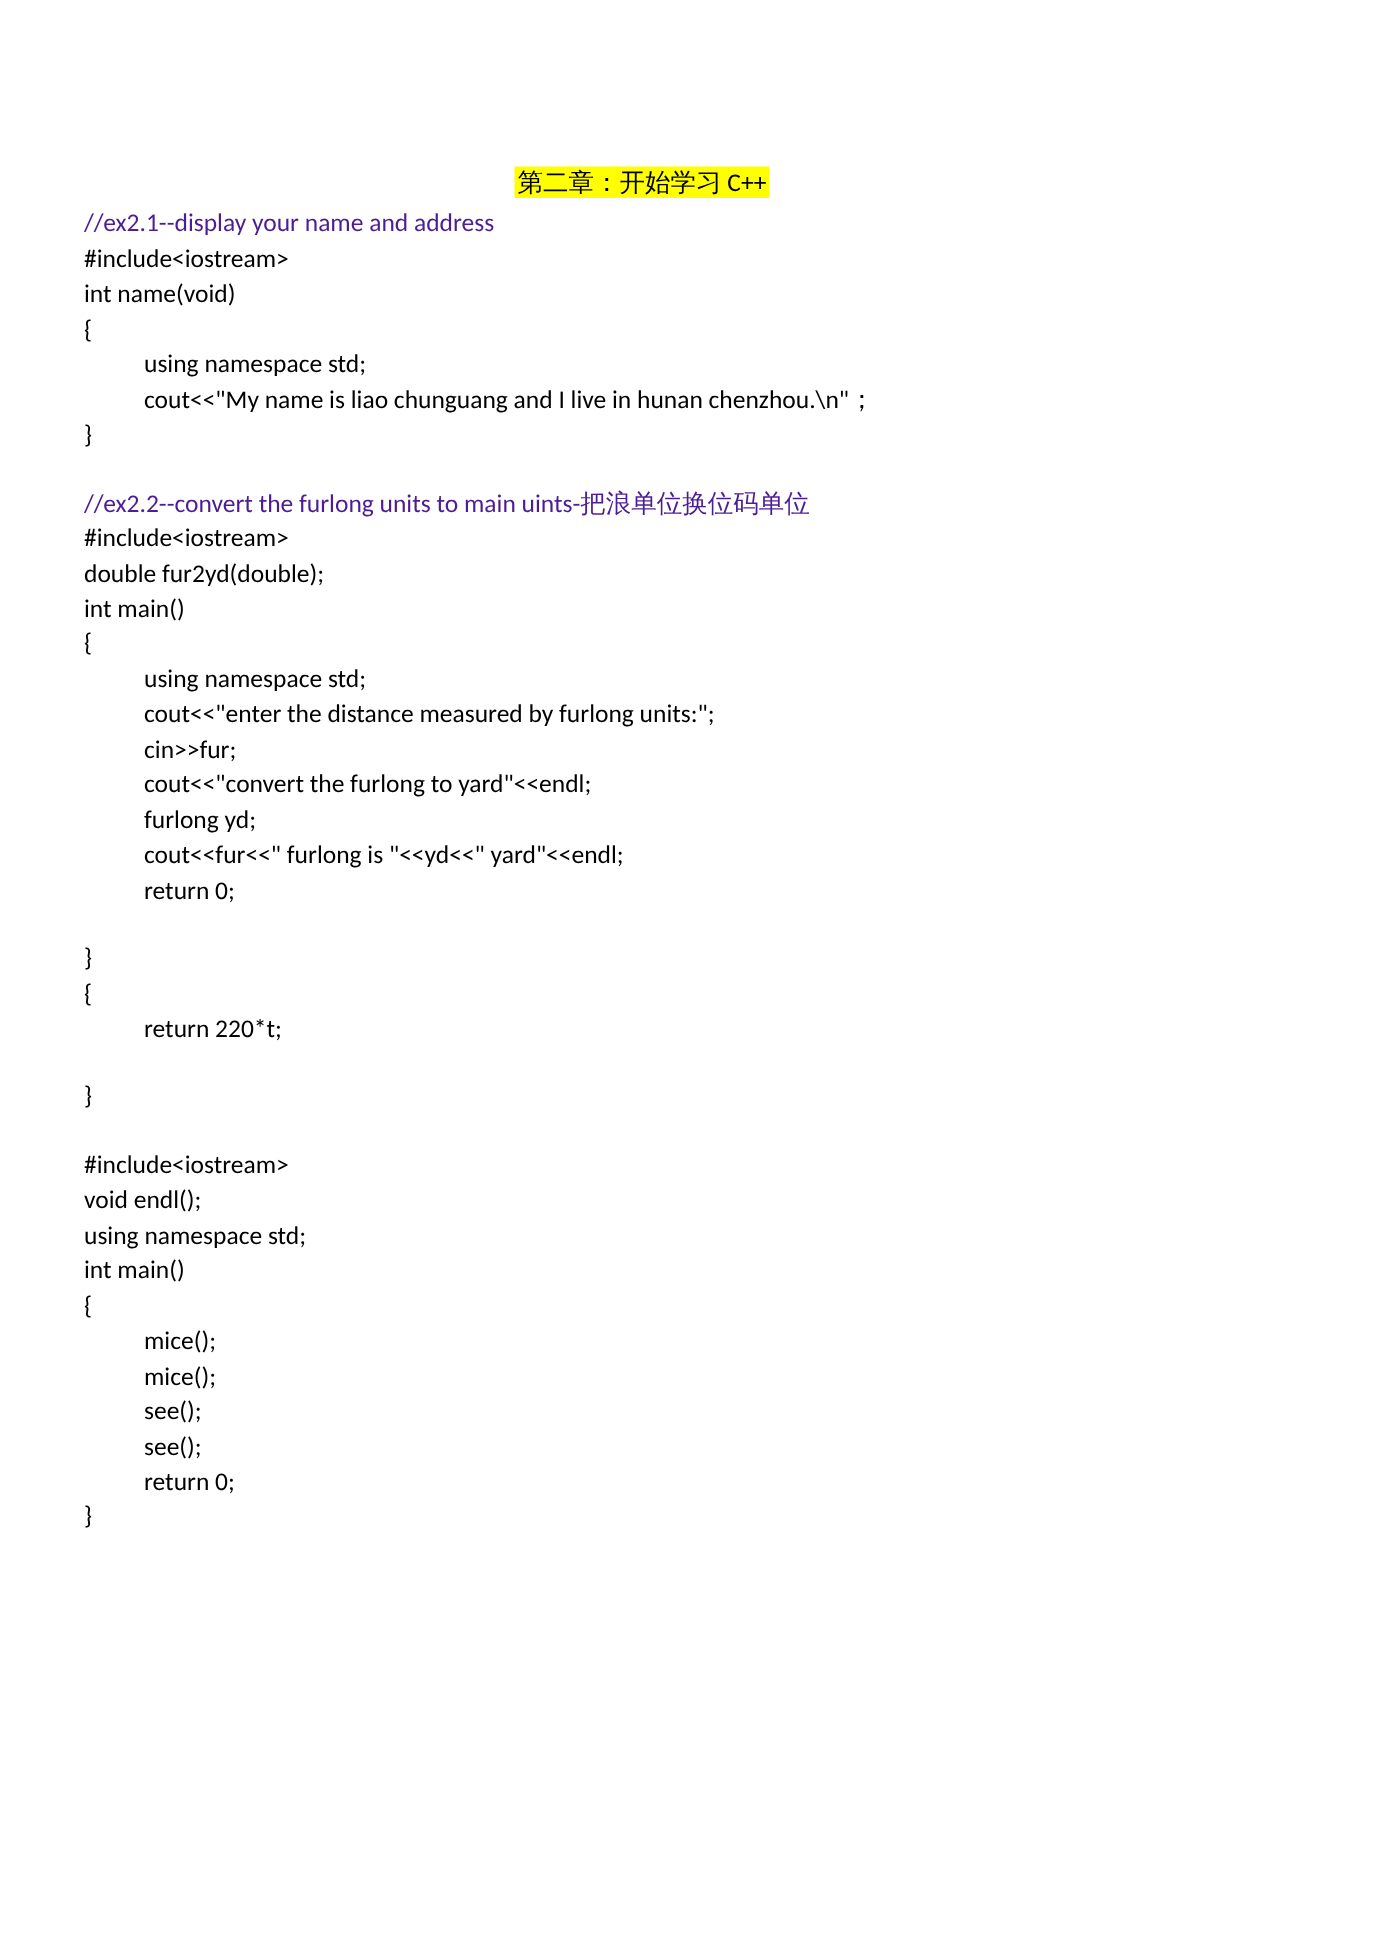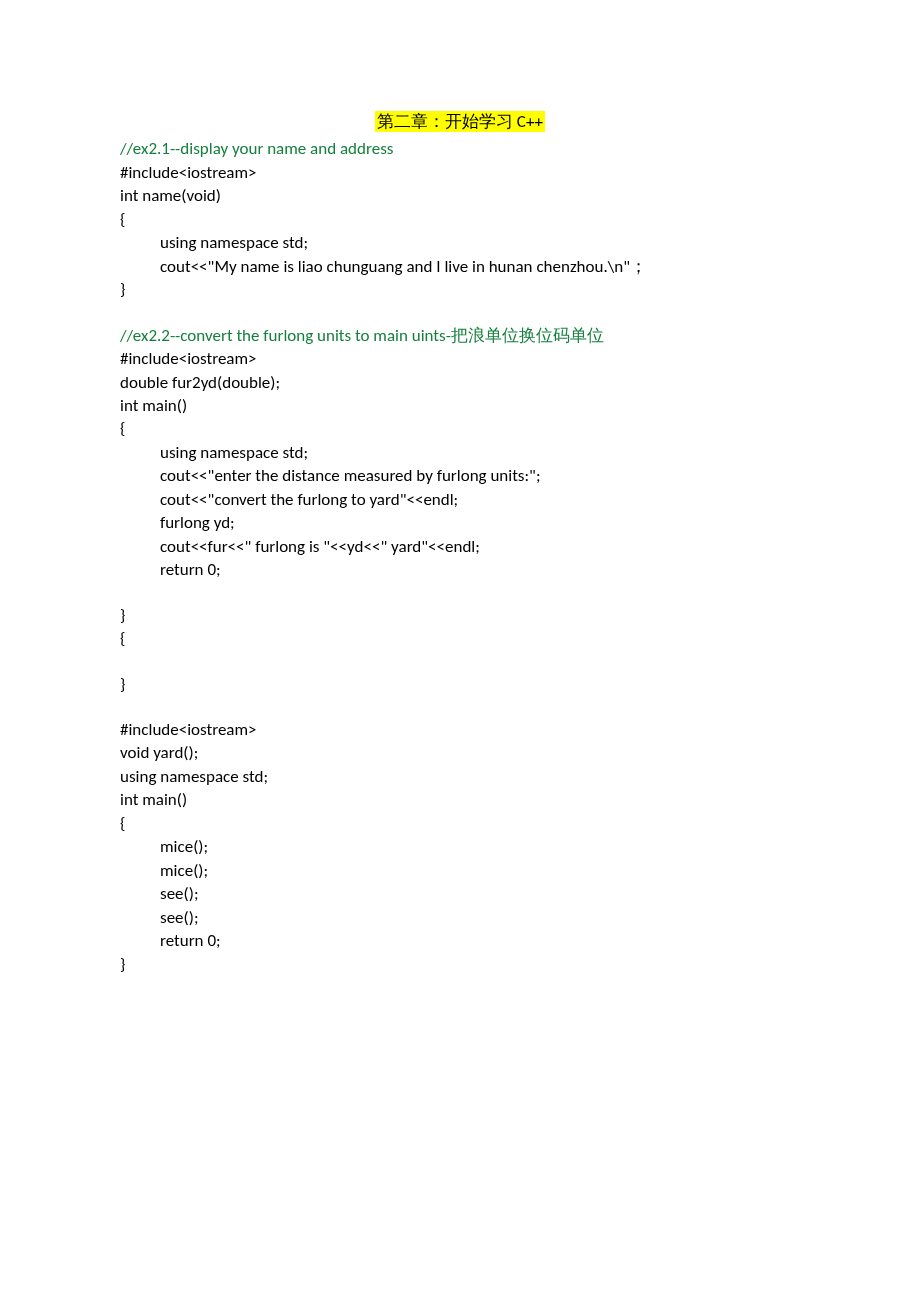--- a/index.html
+++ b/index.html
@@ -3,35 +3,35 @@
 <meta charset="utf-8">
 <style>
   body {
     margin: 0;
     padding: 0;
     background: #ffffff;
     font-family: Calibri, "Microsoft YaHei", Arial, sans-serif;
     width: 920px;
   }
   .page {
-    padding: 110px 120px 60px 120px;
+    padding: 110px 120px 60px 56px;
     font-size: 17px;
     line-height: 1.38;
     color: #000;
   }
   .chapter-heading {
     text-align: center;
     margin-bottom: 4px;
   }
   .chapter-heading span {
     background: #ffff00;
     padding: 0 2px;
   }
   .red {
-    color: #15803d;
+    color: #4c1d95;
   }
   .code-line {
     white-space: pre;
   }
   .indent1 { padding-left: 40px; }
   .blank-gap { height: 22px; }
 </style>
 </head>
 <body>
 
@@ -51,38 +51,40 @@
 
   <div class="blank-gap"></div>
 
   <div class="code-line red">//ex2.2--convert the furlong units to main uints-把浪单位换位码单位</div>
   <div class="code-line">#include&lt;iostream&gt;</div>
   <div class="code-line">double fur2yd(double);</div>
   <div class="code-line">int main()</div>
   <div class="code-line">{</div>
   <div class="code-line indent1">using namespace std;</div>
   <div class="code-line indent1">cout&lt;&lt;"enter the distance measured by furlong units:";</div>
+  <div class="code-line indent1">cin&gt;&gt;fur;</div>
   <div class="code-line indent1">cout&lt;&lt;"convert the furlong to yard"&lt;&lt;endl;</div>
   <div class="code-line indent1">furlong yd;</div>
   <div class="code-line indent1">cout&lt;&lt;fur&lt;&lt;" furlong is "&lt;&lt;yd&lt;&lt;" yard"&lt;&lt;endl;</div>
   <div class="code-line indent1">return 0;</div>
 
   <div class="blank-gap"></div>
 
   <div class="code-line">}</div>
   <div class="code-line">{</div>
+  <div class="code-line indent1">return 220*t;</div>
 
   <div class="blank-gap"></div>
 
   <div class="code-line">}</div>
 
   <div class="blank-gap"></div>
 
   <div class="code-line">#include&lt;iostream&gt;</div>
-  <div class="code-line">void yard();</div>
+  <div class="code-line">void endl();</div>
   <div class="code-line">using namespace std;</div>
   <div class="code-line">int main()</div>
   <div class="code-line">{</div>
   <div class="code-line indent1">mice();</div>
   <div class="code-line indent1">mice();</div>
   <div class="code-line indent1">see();</div>
   <div class="code-line indent1">see();</div>
   <div class="code-line indent1">return 0;</div>
   <div class="code-line">}</div>
 

